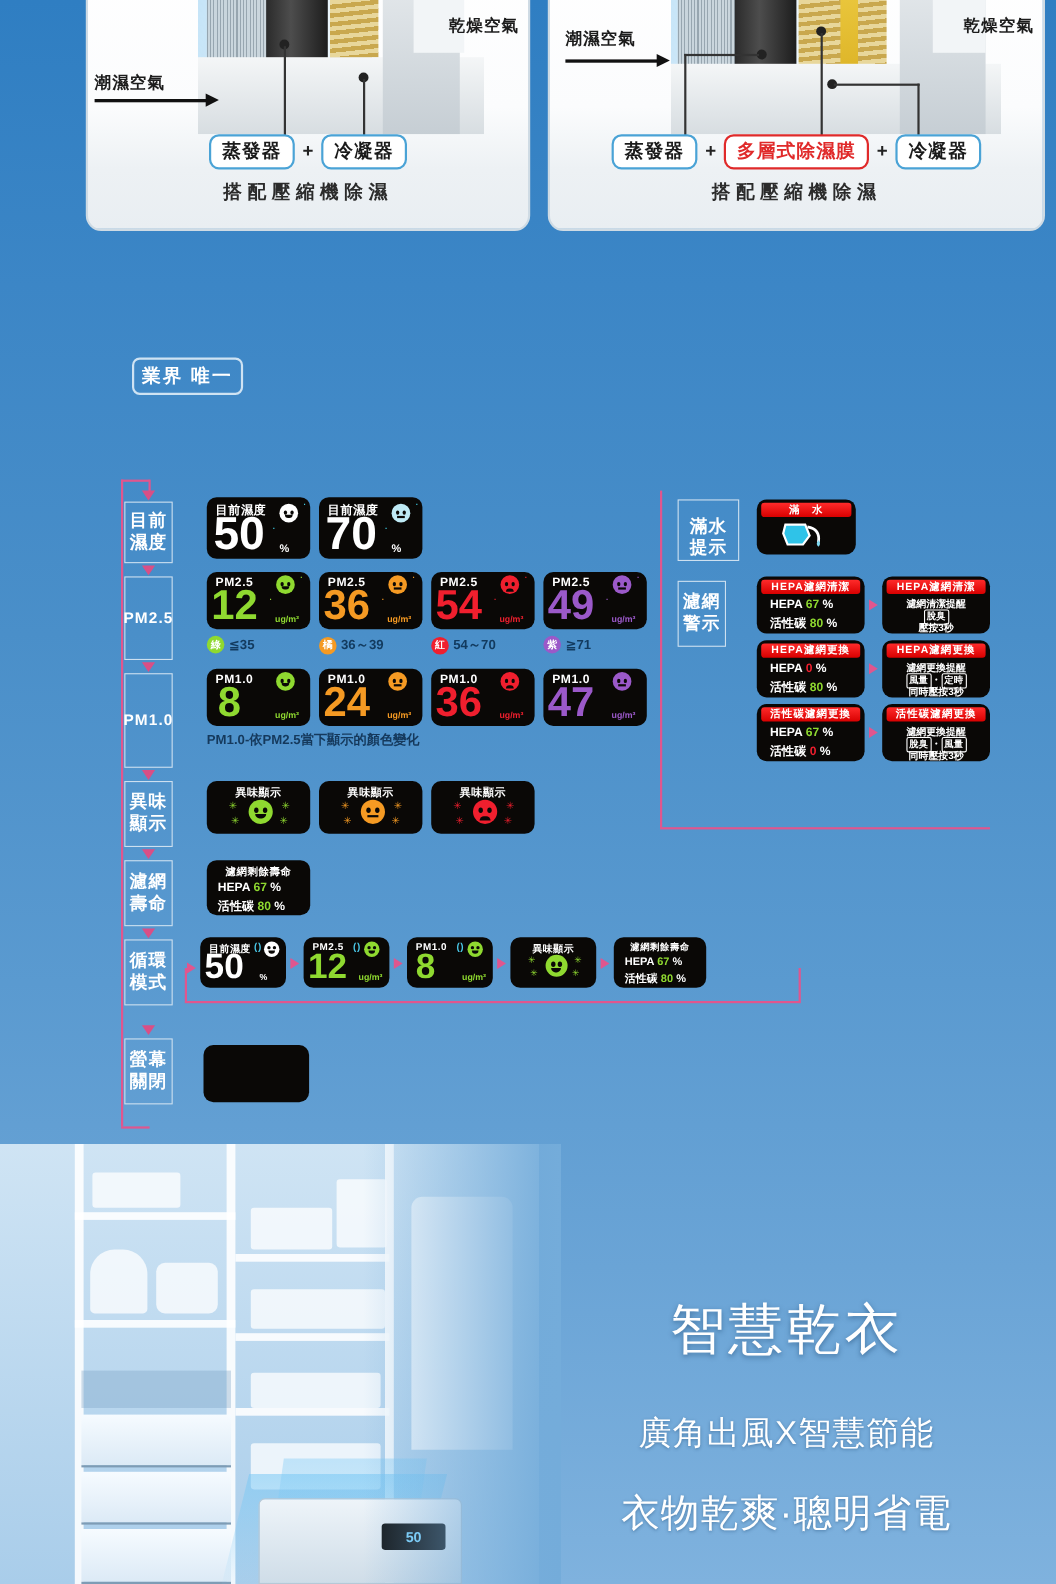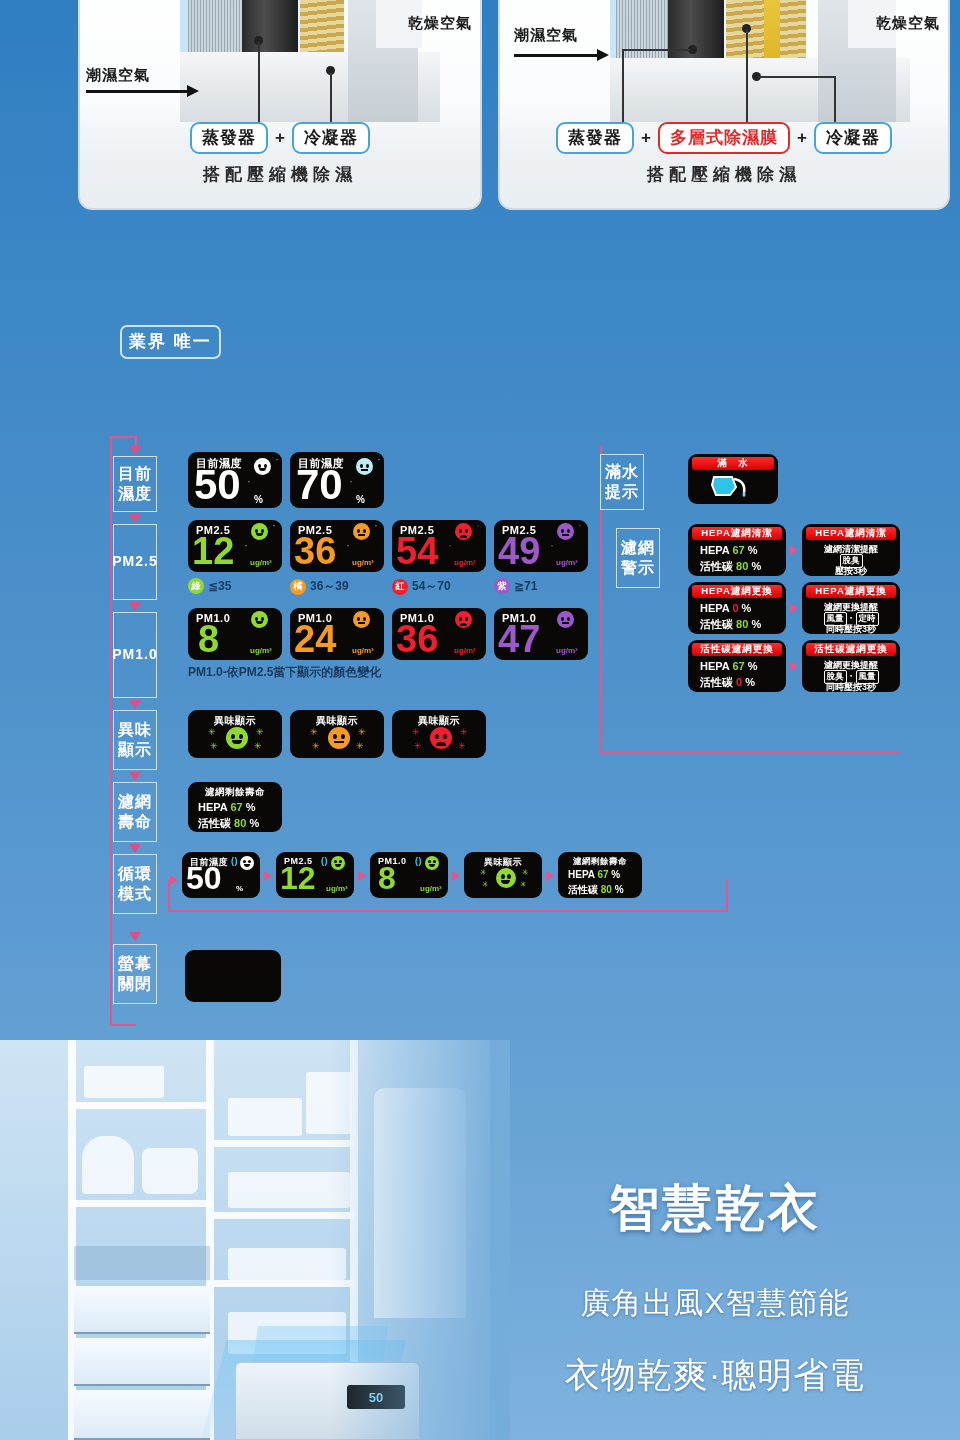--- a/index.html
+++ b/index.html
@@ -118,21 +118,21 @@
   .fade-right { position:absolute; left:330px; top:0; width:180px; height:400px;
      background:linear-gradient(90deg,rgba(106,164,214,0),rgba(116,172,218,1)); }
   .machine { position:absolute; left:235px; bottom:0; width:185px; height:78px;
      background:linear-gradient(180deg,#eef4f9,#cfdde8); border-radius:6px 6px 0 0; border:1px solid #b6c8d6;}
   .mach-panel { position:absolute; right:14px; top:22px; width:58px; height:24px;
      background:#15181a; border-radius:3px; color:#7fd6ff; font-size:13px; font-weight:bold;
      display:flex; align-items:center; justify-content:center; }
   .breeze { position:absolute; background:linear-gradient(180deg,rgba(120,200,245,.55),rgba(150,215,250,.05)); }
 
   .bot-title { position:absolute; left:480px; top:1175px; width:470px; text-align:center;
-     color:#fff; font-size:50px; font-weight:bold; letter-spacing:3px;
+     color:#fff; font-size:50px; font-weight:normal; letter-spacing:3px;
      text-shadow:0 2px 5px rgba(20,60,100,.5); }
   .bot-sub1 { position:absolute; left:480px; top:1283px; width:470px; text-align:center;
      color:#fff; font-size:30px; letter-spacing:1px; text-shadow:0 1px 3px rgba(20,60,100,.45); }
   .bot-sub2 { position:absolute; left:480px; top:1352px; width:470px; text-align:center;
      color:#fff; font-size:35px; letter-spacing:1px; text-shadow:0 1px 3px rgba(20,60,100,.45); }
 </style>
 </head>
 <body>
 
 <div class="top-strip">
@@ -507,21 +507,21 @@
   </div>
 
   <div class="lcd" style="left:75px;top:518px;width:96px;height:52px;"></div>
 </div>
 
 <div style="position:absolute;left:600px;top:440px;width:330px;height:320px;">
 
   <div class="flowline vline" style="left:0px;top:6px;height:306px;"></div>
   <div class="flowline hline" style="left:0px;top:312px;width:300px;"></div>
 
-  <div class="row-label" style="left:0;top:14px;width:44px;height:56px;">
+  <div class="row-label" style="left:16px;top:14px;width:56px;height:56px;justify-content:flex-end;">
     <span>滿水</span>
     <span>提示</span>
   </div>
   <div class="lcd" style="left:88px;top:14px;width:90px;height:50px;">
     <div class="redbar">滿　水</div>
     <svg width="46" height="28" style="position:absolute;left:22px;top:19px;">
       <path d="M4 4 L22 4 L26 14 L20 22 L6 22 L2 12 Z" fill="#2fc3e8" stroke="#ffffff" stroke-width="2"></path>
       <path d="M24 6 Q36 8 34 20" stroke="#ffffff" stroke-width="2.5" fill="none"></path>
       <path d="M34 18 q3 4 0 6 q-3 -2 0 -6" fill="#7fd9f2"></path>
     </svg>

